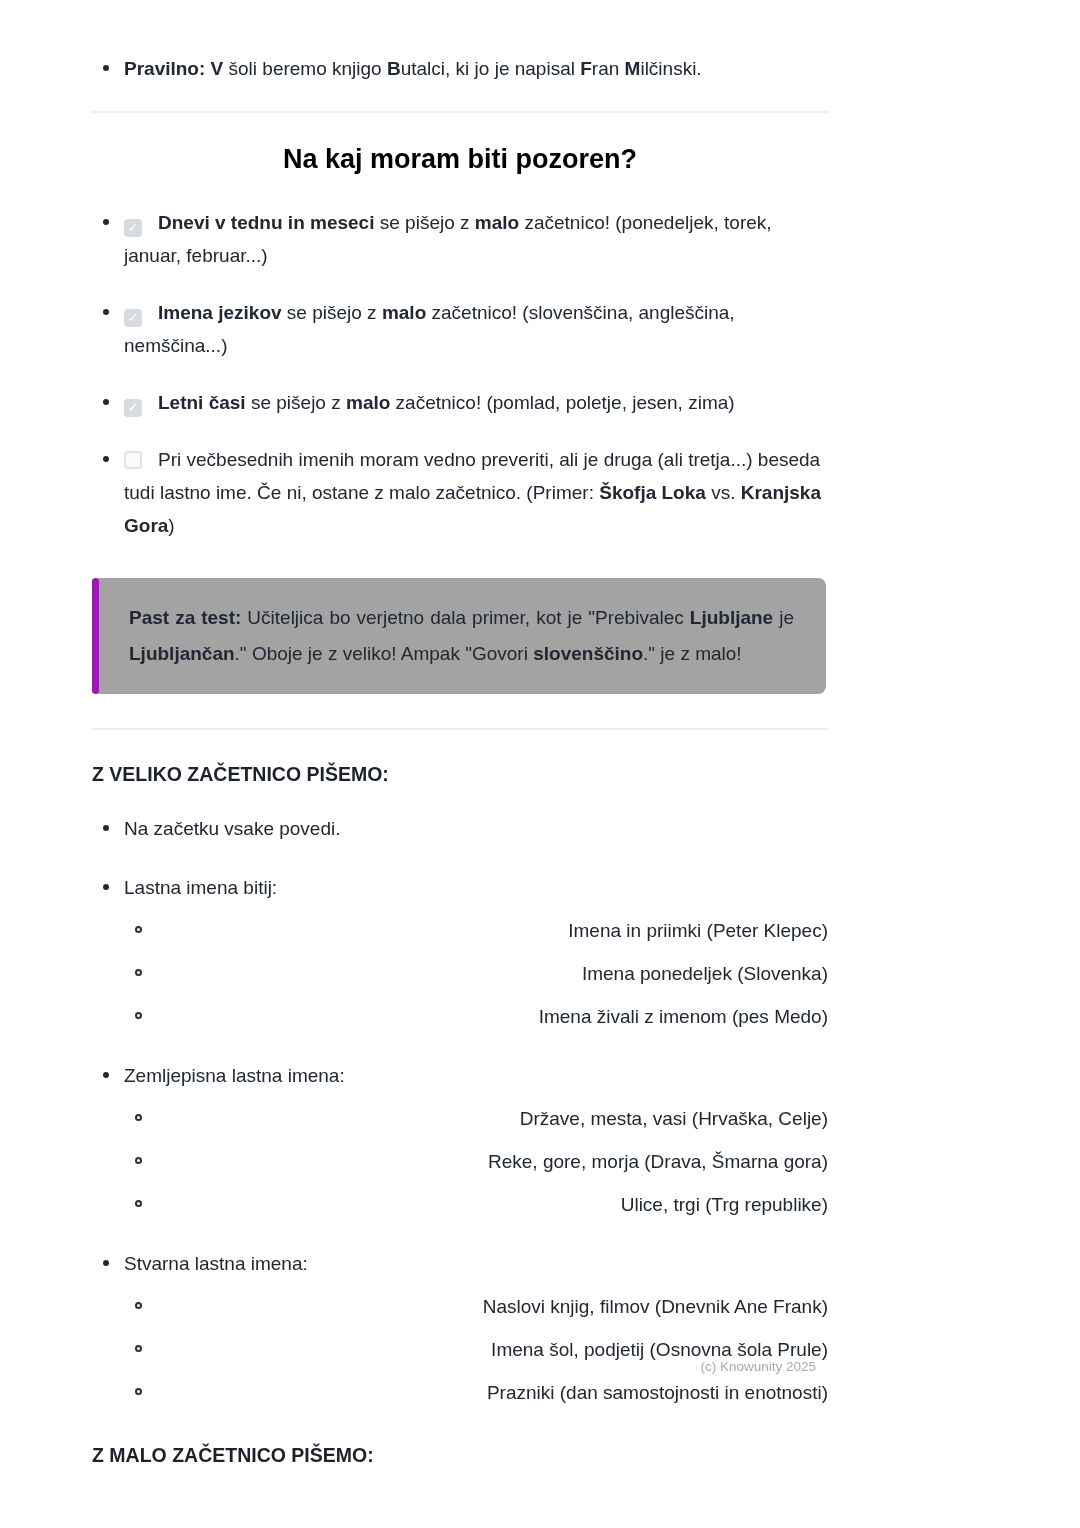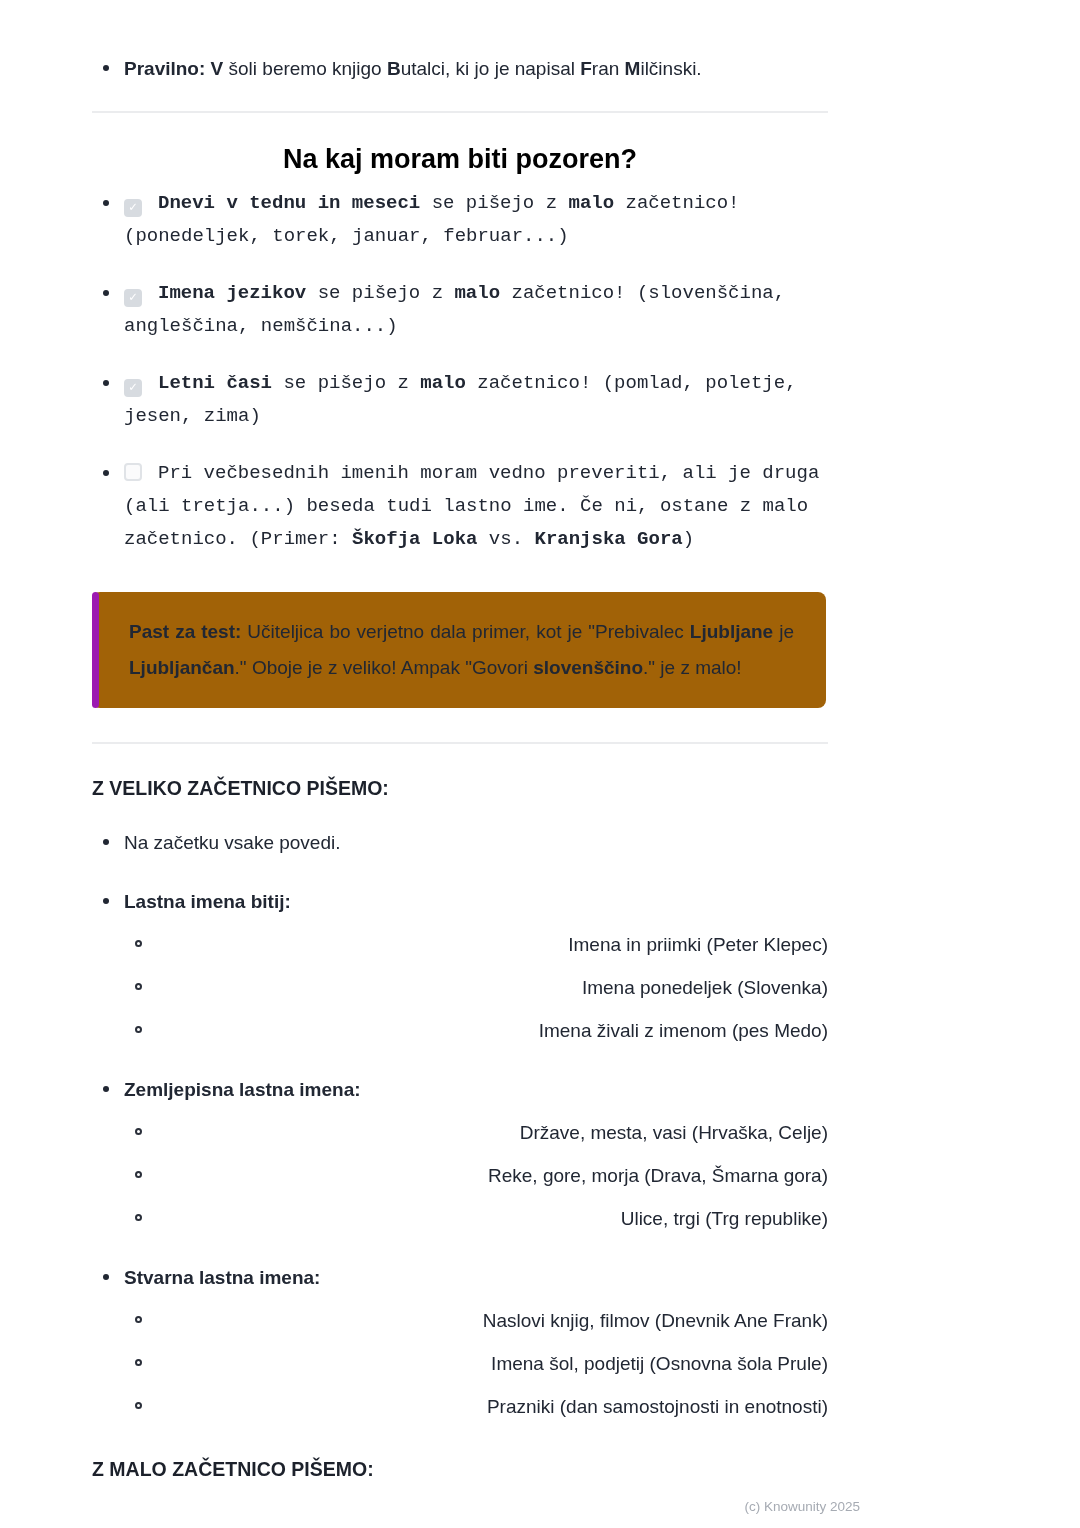--- a/index.html
+++ b/index.html
@@ -4,21 +4,20 @@
 <style>
   html, body { margin: 0; padding: 0; background: #ffffff; }
   .page {
     position: relative;
     width: 886px;
     height: 1528px;
     background: #ffffff;
     overflow: hidden;
     font-family: "Liberation Sans", "DejaVu Sans", sans-serif;
     color: #212733;
-    padding-left: 44px;
   }
   .stripe {
     position: absolute;
     left: 973px;
     top: 43px;
     width: 60px;
     height: 1434px;
     background: rgba(246, 220, 244, 0.45);
     z-index: 2;
     pointer-events: none;
@@ -62,21 +61,21 @@
     margin: 26px 0 0 0;
   }
   .section-heading {
     margin: 30px 0 0 0;
     font-size: 27px;
     line-height: 32px;
     font-weight: 700;
     color: #000000;
     text-align: center;
   }
-  .check-list { margin-top: 12px; font-family: Liberation Mono, monospace; }
+  .check-list { margin-top: 31px; }
   .check-list .bullet-li { margin-bottom: 24px; }
   .checkbox {
     display: inline-block;
     width: 18px;
     height: 18px;
     border-radius: 4px;
     vertical-align: -3px;
     margin-right: 16px;
     box-sizing: border-box;
   }
@@ -90,21 +89,21 @@
   }
   .checkbox.unchecked {
     background: #fbfbfc;
     border: 2px solid #e0e3e7;
   }
   .callout {
     position: relative;
     box-sizing: border-box;
     width: 734px;
     margin-top: 36px;
-    background: #a16207;
+    background: #a3a3a3;
     border-radius: 8px;
     padding: 22px 32px 22px 37px;
     font-size: 19px;
     line-height: 36px;
     text-align: justify;
   }
   .callout-bar {
     position: absolute;
     left: 0;
     top: 0;
@@ -116,21 +115,21 @@
   .callout p { margin: 0; }
   .subheading {
     margin: 32px 0 0 0;
     font-size: 19.5px;
     line-height: 24px;
     font-weight: 700;
     color: #1c212b;
   }
   .summary-list { margin-top: 22px; }
   .summary-list > li { margin-top: 26px; }
-  .group-title { font-weight: 700; }
+  .group-title { font-weight: 400; }
   .sub-list { margin-top: 2px; text-align: right; }
   .sub-li {
     position: relative;
     padding-left: 34px;
     font-size: 19px;
     line-height: 33px;
     margin-top: 10px;
   }
   .sub-li::before {
     content: "";
@@ -140,21 +139,21 @@
     width: 7px;
     height: 7px;
     border-radius: 50%;
     border: 2px solid #2a2f3a;
     box-sizing: border-box;
     background: #ffffff;
   }
   .b, b { font-weight: 700; }
   .watermark {
     position: absolute;
-    top: 1499px;
+    top: 1359px;
     right: 70px;
     font-size: 13.5px;
     color: #a6abb3;
     z-index: 1;
   }
 </style>
 </head>
 <body>
 
 <div class="page">

